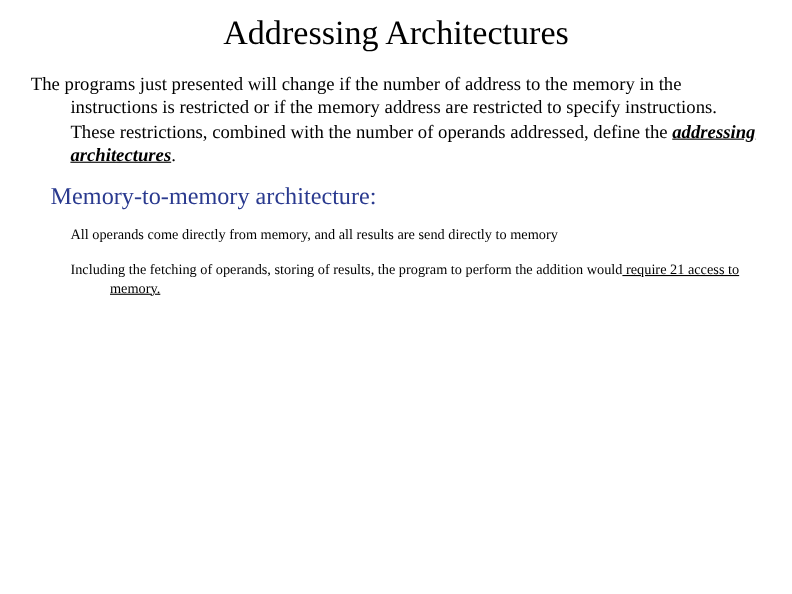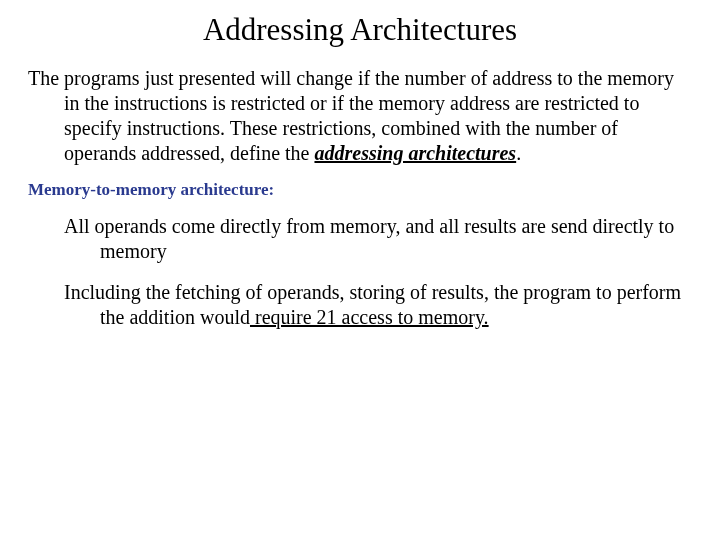--- a/index.html
+++ b/index.html
@@ -15,40 +15,40 @@
   .slide {
     padding: 8px 28px 0 28px;
   }
   .title {
     font-size: 31px;
     text-align: center;
     margin: 4px 0 18px 0;
     font-weight: normal;
   }
   .intro {
-    font-size: 20px;
+    font-size: 17px;
     line-height: 1.25;
     margin: 0 4px 14px 0;
     padding-left: 0;
     text-indent: -36px;
     margin-left: 36px;
   }
   .emph {
     font-style: italic;
     font-weight: bold;
     text-decoration: underline;
   }
   .section-head {
-    font-size: 17px;
-    font-weight: bold;
+    font-size: 22px;
+    font-weight: normal;
     color: #2a3a8f;
-    margin: 0 0 14px 0;
+    margin: 0 0 14px 18px;
   }
   .para {
-    font-size: 20px;
+    font-size: 13px;
     line-height: 1.25;
     margin: 0 0 16px 0;
     text-indent: -36px;
     margin-left: 72px;
   }
   .uline {
     text-decoration: underline;
   }
 </style>
 </head>

